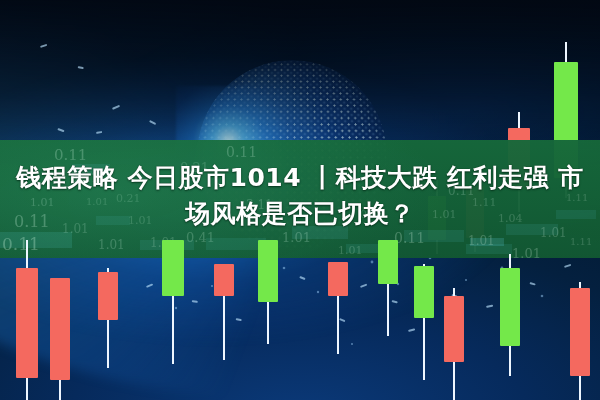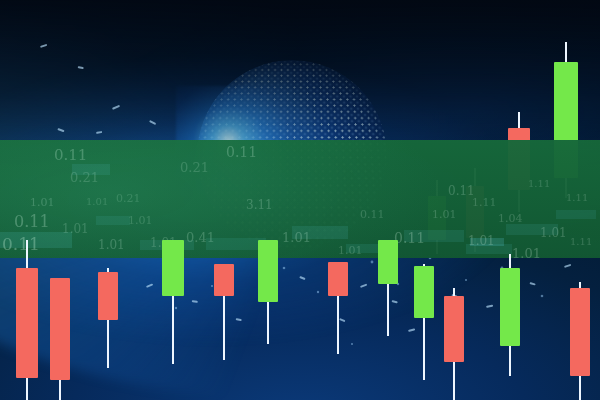--- a/index.html
+++ b/index.html
@@ -312,15 +312,17 @@
         <div class="wick" style="top: 254px; height: 122px;"></div>
         <div class="body" style="top: 268px; height: 78px;"></div>
       </div>
       <div class="candle c-red" style="left: 570px; top: 0px; width: 20px; height: 400px;">
         <div class="wick" style="top: 282px; height: 118px;"></div>
         <div class="body" style="top: 288px; height: 88px;"></div>
       </div>
     </div>
 
   <div class="title-wrap">
+    <div class="title-line">钱程策略 今日股市1014 丨科技大跌 红利走强 市</div>
+    <div class="title-line">场风格是否已切换？</div>
   </div>
 
 </div>
 
 </body></html>

